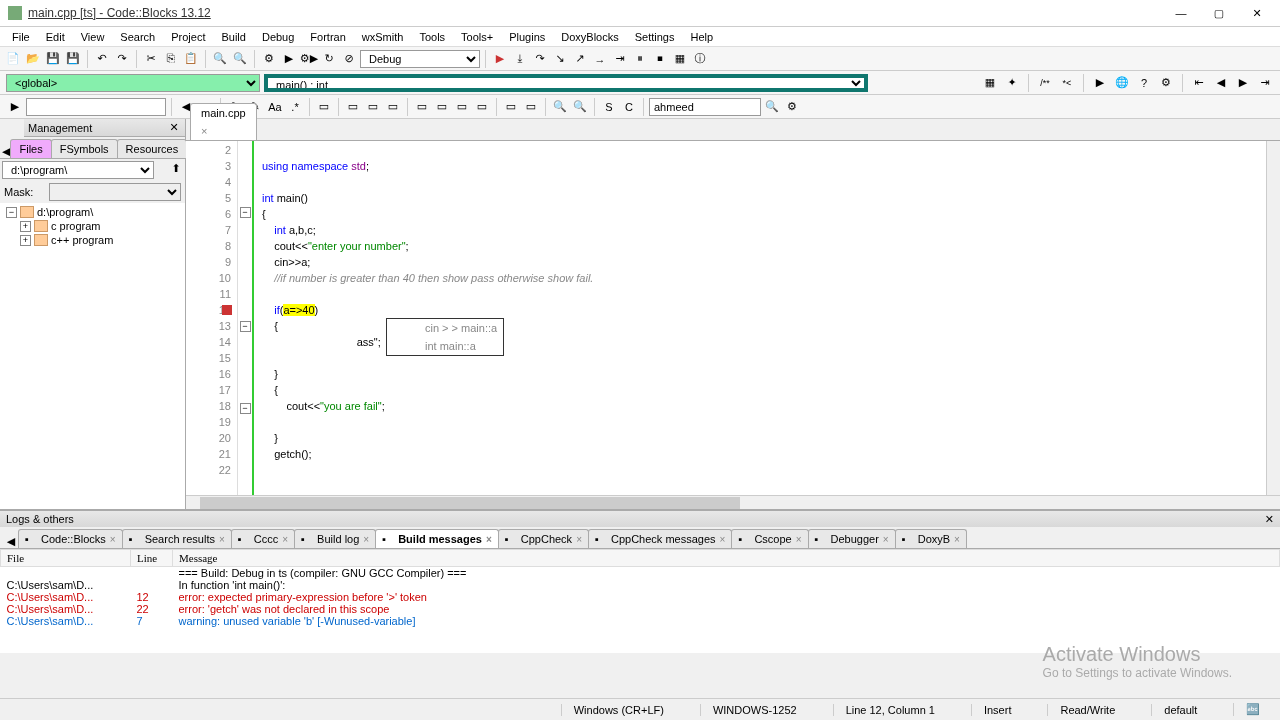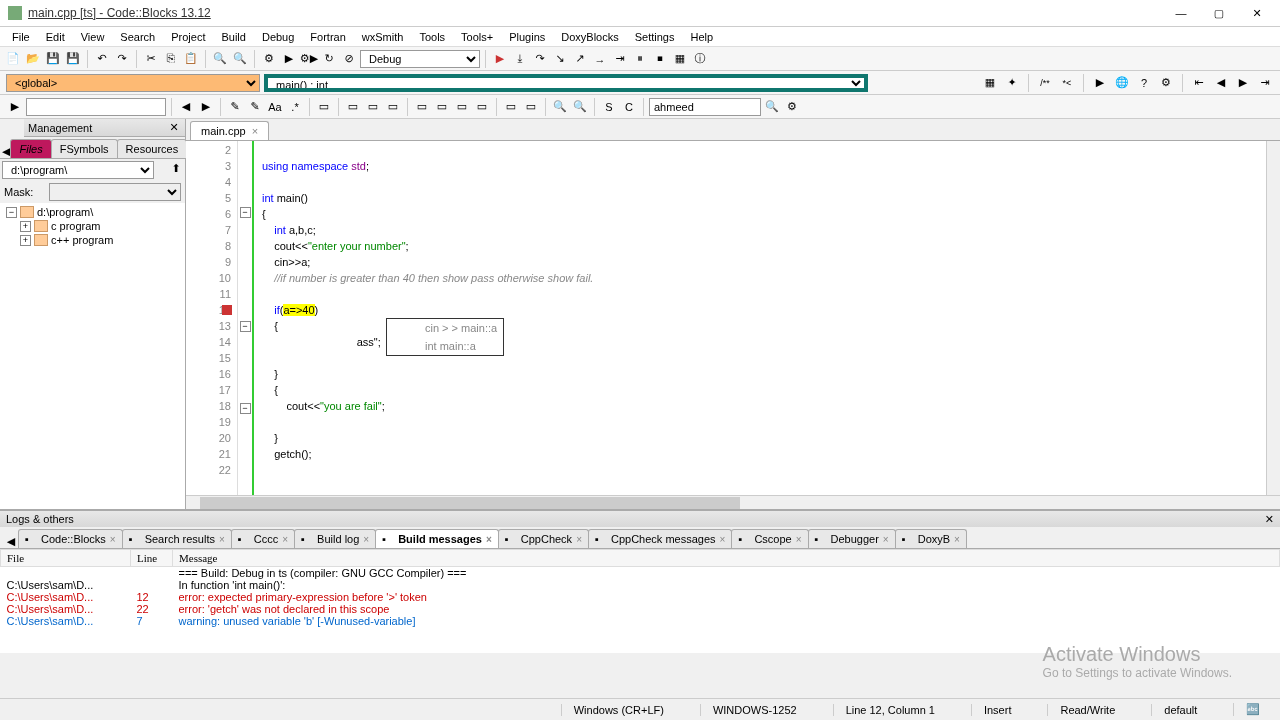--- a/index.html
+++ b/index.html
@@ -9,41 +9,41 @@
 .titlebar-text { flex: 1; font-size: 12px; color: #333; text-decoration: underline; }
 .win-controls { display: flex; gap: 8px; }
 .win-btn { width: 30px; height: 20px; display: flex; align-items: center; justify-content: center; cursor: pointer; }
 .menubar { height: 20px; background: #fff; display: flex; align-items: center; padding: 0 4px; border-bottom: 1px solid #ddd; }
 .menu-item { padding: 2px 8px; cursor: pointer; }
 .toolbar { height: 24px; background: #f6f6f6; border-bottom: 1px solid #ccc; display: flex; align-items: center; padding: 0 4px; gap: 2px; }
 .tb-sep { width: 1px; height: 18px; background: #ccc; margin: 0 3px; }
 .tb-btn { width: 18px; height: 18px; display: flex; align-items: center; justify-content: center; cursor: pointer; border: 1px solid transparent; }
 .tb-combo { height: 18px; border: 1px solid #999; background: #fff; padding: 0 4px; font-size: 11px; }
 .scope-row { height: 24px; background: #f6f6f6; border-bottom: 1px solid #ccc; display: flex; align-items: center; padding: 0 6px; gap: 4px; }
-.scope-combo { height: 18px; border: 1px solid #999; background: #fdba74; padding: 0 4px; width: 254px; }
+.scope-combo { height: 18px; border: 1px solid #999; background: #86efac; padding: 0 4px; width: 254px; }
 .func-combo { height: 18px; border: 4px solid #0f766e; background: #fff; padding: 0 4px; width: 604px; }
 .icon-row { height: 24px; background: #f6f6f6; border-bottom: 1px solid #ccc; display: flex; align-items: center; padding: 0 6px; gap: 2px; }
 .main-area { display: flex; height: 390px; }
 .mgmt-panel { width: 186px; border-right: 1px solid #aaa; background: #f0f0f0; display: flex; flex-direction: column; }
 .mgmt-header { height: 18px; background: linear-gradient(#e8e8e8,#d8d8d8); border-bottom: 1px solid #aaa; padding: 2px 4px; display: flex; align-items: center; font-size: 11px; margin-left: 24px; }
 .mgmt-close { margin-left: auto; cursor: pointer; width: 14px; text-align: center; }
 .mgmt-tabs { height: 22px; background: #f0f0f0; border-bottom: 1px solid #aaa; display: flex; align-items: flex-end; padding: 0 2px; }
 .mgmt-tab { padding: 3px 8px; border: 1px solid #aaa; border-bottom: none; background: #e8e8e8; margin-right: -1px; cursor: pointer; border-radius: 3px 3px 0 0; font-size: 11px; }
-.mgmt-tab.active { background: #be185d; font-style: italic; }
+.mgmt-tab.active { background: #f0abfc; }
 .mgmt-arrow { width: 14px; text-align: center; cursor: pointer; }
 .mgmt-body { flex: 1; background: #fff; padding: 2px; }
 .path-combo { width: 152px; height: 18px; border: 1px solid #999; margin: 2px; padding: 0 4px; background: #fff; }
 .mask-row { display: flex; align-items: center; padding: 2px 4px; gap: 16px; }
 .mask-input { flex: 1; height: 18px; border: 1px solid #999; }
 .tree-item { display: flex; align-items: center; padding: 1px 4px; gap: 3px; cursor: pointer; }
 .tree-exp { width: 11px; height: 11px; border: 1px solid #888; display: flex; align-items: center; justify-content: center; font-size: 9px; background: #fff; }
 .tree-folder { width: 14px; height: 12px; background: #fc9; border: 1px solid #c96; }
 .editor-area { flex: 1; display: flex; flex-direction: column; background: #fff; }
 .editor-tabs { height: 22px; background: #f0f0f0; border-bottom: 1px solid #aaa; display: flex; align-items: flex-end; padding: 0 4px; }
-.editor-tab { padding: 3px 10px; border: 1px solid #aaa; background: #fff; border-bottom: none; border-radius: 3px 3px 0 0; display: flex; align-items: flex-start; gap: 6px; }
+.editor-tab { padding: 3px 10px; border: 1px solid #aaa; background: #fff; border-bottom: none; border-radius: 3px 3px 0 0; display: flex; align-items: flex-start; gap: 6px; flex-direction: column; }
 .editor-tab-close { cursor: pointer; color: #888; }
 .code-area { flex: 1; display: flex; font-family: 'Courier New', monospace; font-size: 13px; overflow: hidden; position: relative; }
 .gutter { width: 52px; background: #fff; border-right: 1px solid #ddd; text-align: right; padding-right: 6px; color: #888; line-height: 16px; padding-top: 1px; }
 .gutter-line { height: 16px; position: relative; }
 .breakpoint { position: absolute; left: 36px; top: 3px; width: 10px; height: 10px; background: #c33; }
 .fold-col { width: 16px; background: #fff; border-right: 2px solid #3c3; }
 .fold-mark { width: 11px; height: 11px; border: 1px solid #888; margin: 2px auto; font-size: 9px; text-align: center; line-height: 9px; background: #fff; }
 .code-lines { flex: 1; padding-left: 8px; line-height: 16px; padding-top: 1px; position: relative; }
 .code-line { height: 16px; white-space: pre; }
 .kw { color: #00f; }

